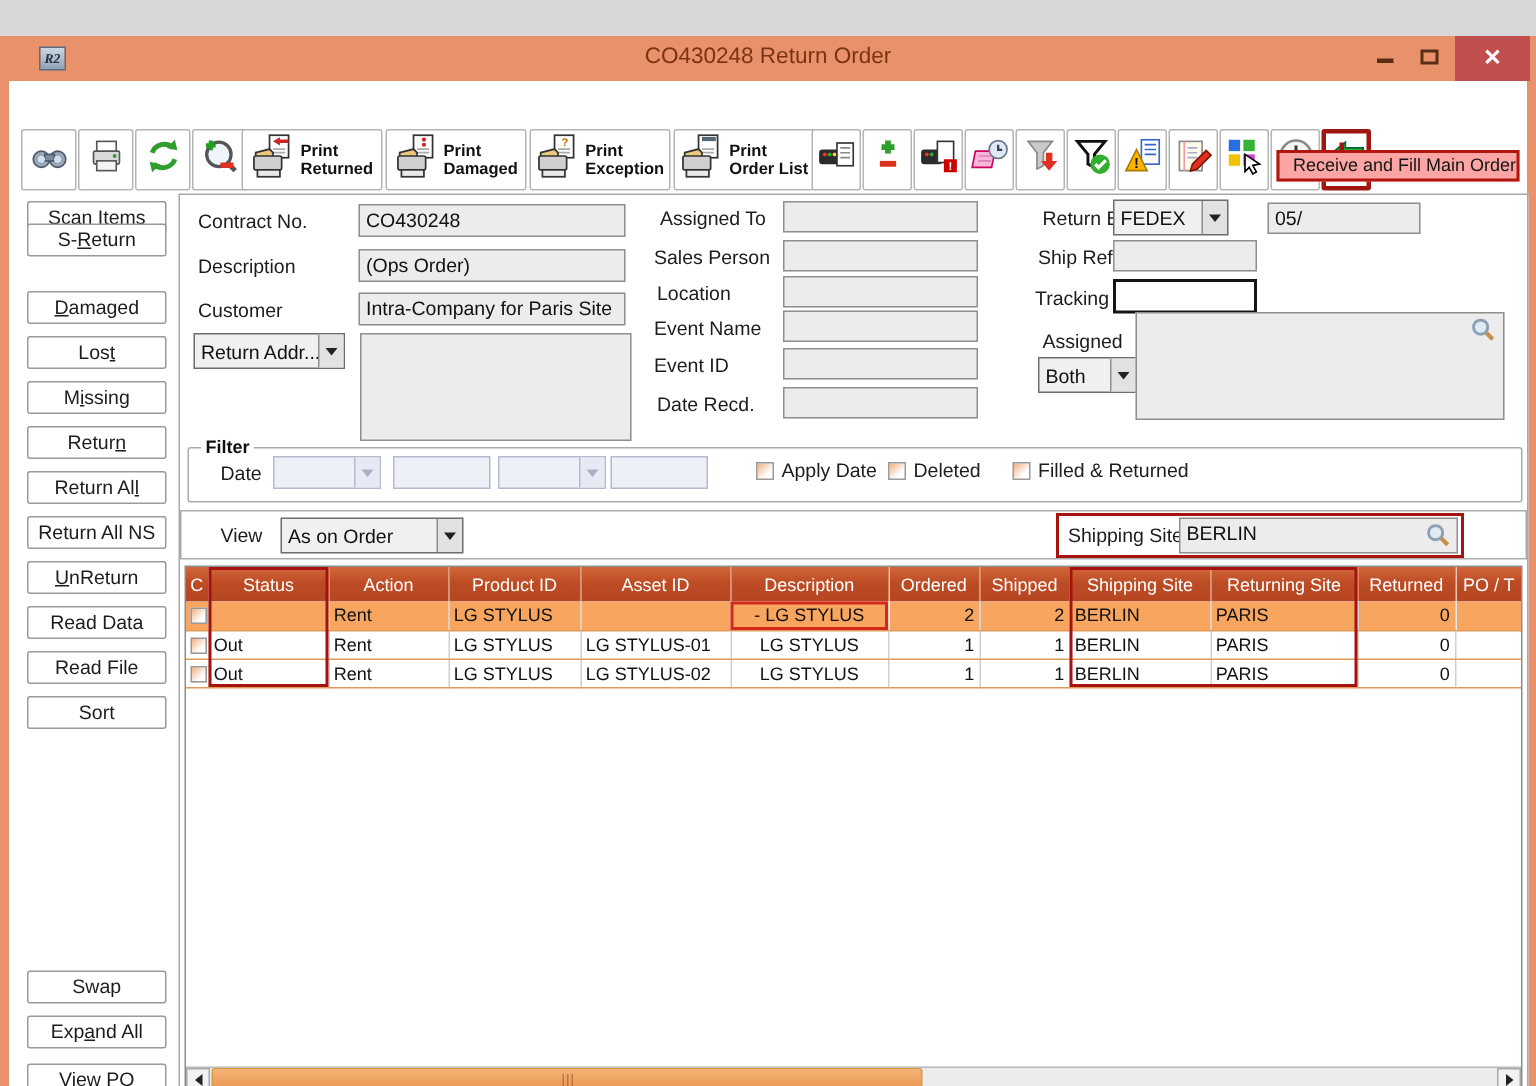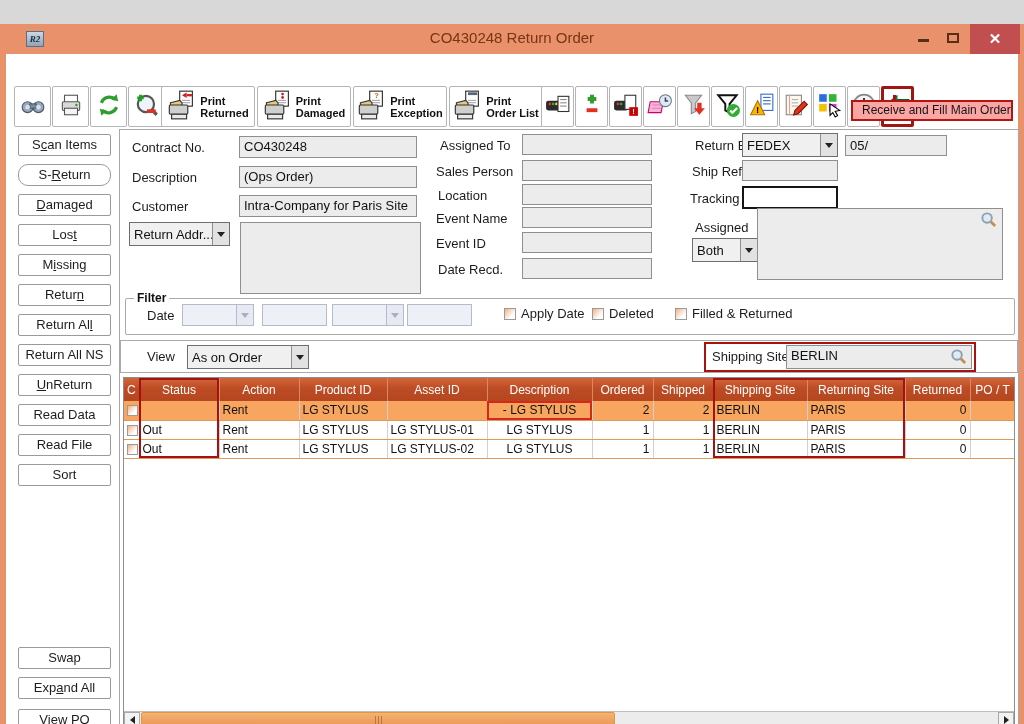--- a/index.html
+++ b/index.html
@@ -269,21 +269,21 @@
           <span><svg width="26" height="26" viewBox="0 0 24 24">
               <rect x="4" y="10" width="17" height="11" rx="2" fill="#3a2140" stroke="#000"></rect>
               <rect x="7" y="13" width="7" height="5" fill="#c22"></rect>
               <circle cx="17.5" cy="15.5" r="1.6" fill="#e6c"></circle>
               <path d="M22 7 H11 V3.5 L3.5 9.5 11 15.5 V12 h11 z" fill="#2fae2f" stroke="#063"></path>
             </svg></span>
         </div>
       </div>
     <div id="sidebar-holder">
         <div class="sbtn" style="top: 80px;"><span>S</span><u>c</u><span>an Items</span></div>
-        <div class="sbtn" style="top: 110px; border-radius: 10px;"><span>S-</span><u>R</u><span>eturn</span></div>
+        <div class="sbtn" style="top: 95px;"><span>S-</span><u>R</u><span>eturn</span></div>
         <div class="sbtn" style="top: 140px;"><span></span><u>D</u><span>amaged</span></div>
         <div class="sbtn" style="top: 170px;"><span>Los</span><u>t</u><span></span></div>
         <div class="sbtn" style="top: 200px;"><span>M</span><u>i</u><span>ssing</span></div>
         <div class="sbtn" style="top: 230px;"><span>Retur</span><u>n</u><span></span></div>
         <div class="sbtn" style="top: 260px;"><span>Return Al</span><u>l</u><span></span></div>
         <div class="sbtn" style="top: 290px;"><span>Return All NS</span><u></u><span></span></div>
         <div class="sbtn" style="top: 320px;"><span></span><u>U</u><span>nReturn</span></div>
         <div class="sbtn" style="top: 350px;"><span>Read Data</span><u></u><span></span></div>
         <div class="sbtn" style="top: 380px;"><span>Read File</span><u></u><span></span></div>
         <div class="sbtn" style="top: 410px;"><span>Sort</span><u></u><span></span></div>
@@ -316,21 +316,21 @@
       <div class="lbl" style="left:318px; top:58px;">Location</div>
       <div class="field" style="left:402px; top:54px; width:130px; height:21px;"></div>
       <div class="lbl" style="left:316px; top:81px;">Event Name</div>
       <div class="field" style="left:402px; top:77px; width:130px; height:21px;"></div>
       <div class="lbl" style="left:316px; top:106px;">Event ID</div>
       <div class="field" style="left:402px; top:102px; width:130px; height:21px;"></div>
       <div class="lbl" style="left:318px; top:132px;">Date Recd.</div>
       <div class="field" style="left:402px; top:128px; width:130px; height:21px;"></div>
 
       <div class="lbl" style="left:575px; top:8px;">Return By</div>
-      <div class="combo" style="left:622px; top:3px; width:96px; height:24px;">
+      <div class="combo" style="left:622px; top:3px; width:77px; height:24px;">
         <span class="cval">FEDEX</span>
         <span class="carw">
             <b></b>
           </span>
       </div>
       <div class="field" style="left:725px; top:5px; width:102px; height:21px;">05/</div>
 
       <div class="lbl" style="left:572px; top:34px;">Ship Ref. #</div>
       <div class="field" style="left:622px; top:30px; width:96px; height:21px;"></div>
 

